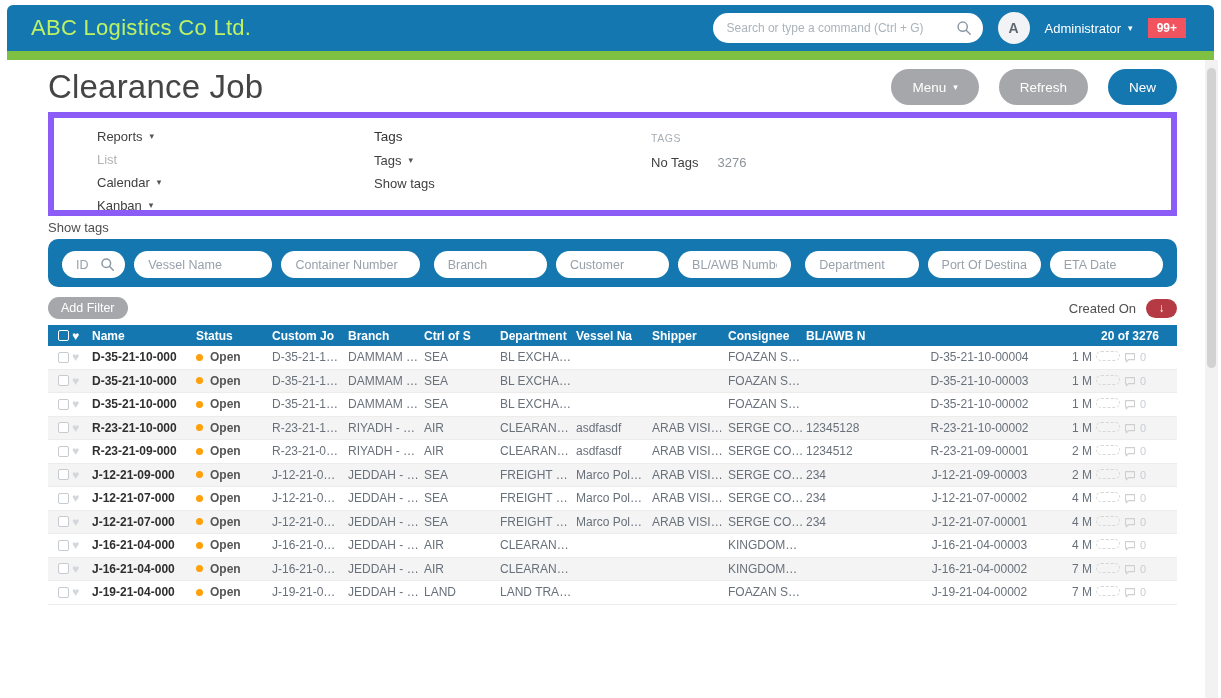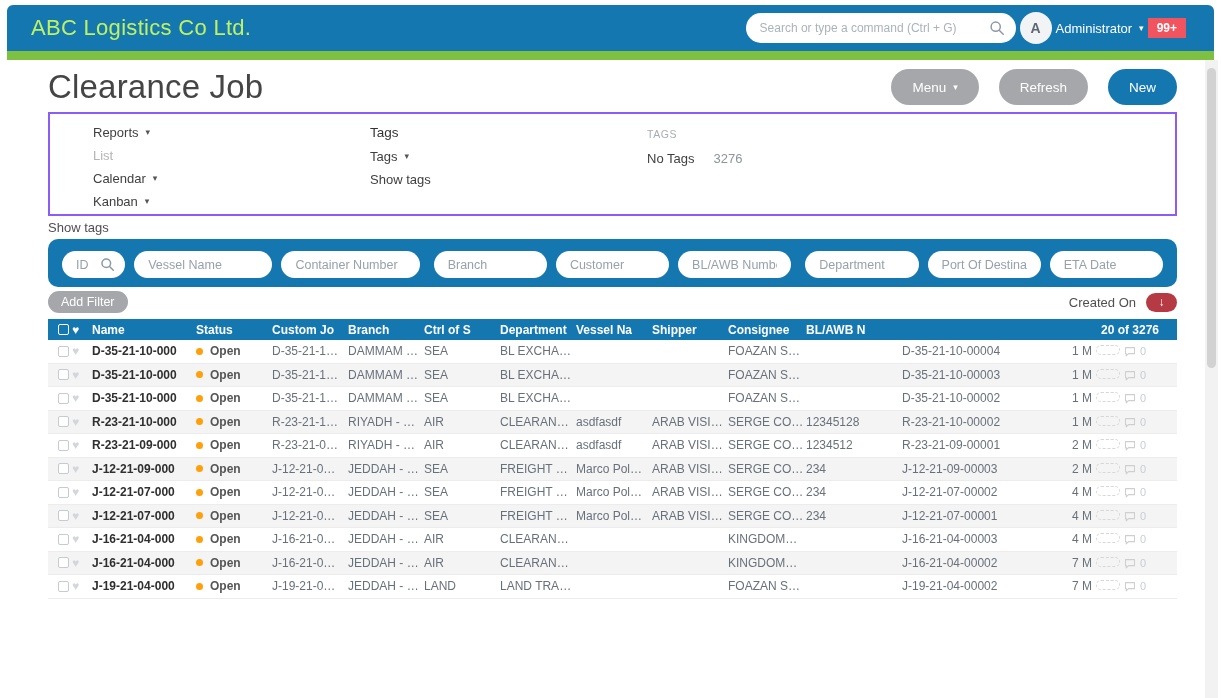--- a/index.html
+++ b/index.html
@@ -15,21 +15,21 @@
   }
   *{box-sizing:border-box;margin:0;padding:0;}
   html,body{width:1221px;height:698px;overflow:hidden;background:#fff;
     font-family:"Liberation Sans",sans-serif;}
   body{position:relative;}
 
   
   .navbar{position:absolute;left:7px;top:5px;width:1207px;height:46px;
     background:var(--blue);border-radius:6px 6px 0 0;display:flex;align-items:center;}
   .brand{margin-left:24px;font-size:22px;color:#bef264;font-weight:500;letter-spacing:.3px;}
-  .nav-right{margin-left:auto;display:flex;align-items:center;gap:4px;margin-right:28px;}
+  .nav-right{margin-left:auto;display:flex;align-items:center;gap:15px;margin-right:28px;}
   .search-box{position:relative;width:270px;height:30px;}
   .search-box input{width:100%;height:100%;border:none;border-radius:15px;
     padding:0 36px 0 14px;font-size:12px;color:#555;outline:none;}
   .search-box input::placeholder{color:#aab3ba;}
   .search-icn{position:absolute;right:11px;top:7px;width:16px;height:16px;color:#8d99a6;}
   .avatar{width:32px;height:32px;border-radius:50%;background:#f2f3f4;color:#5e6771;
     display:flex;align-items:center;justify-content:center;font-size:14px;font-weight:bold;}
   .role{color:#fff;font-size:13px;display:flex;align-items:center;gap:7px;cursor:pointer;}
   .caret{font-size:9px;line-height:1;}
   .badge{background:var(--red);color:#fff;font-size:12px;font-weight:bold;
@@ -41,21 +41,21 @@
 
   .title-row{display:flex;align-items:center;margin-top:8px;}
   .page-title{font-size:33px;line-height:38px;color:#454545;font-weight:normal;letter-spacing:.2px;}
   .title-btns{margin-left:auto;display:flex;gap:20px;}
   .btn{height:36px;border:none;border-radius:18px;font-size:13.5px;padding:0 21px;
     color:#fff;cursor:pointer;font-family:inherit;display:flex;align-items:center;gap:7px;}
   .btn-gray{background:var(--gray-btn);}
   .btn-blue{background:var(--blue);}
 
   
-  .views-panel{border:2px solid #8b5cf6;margin-top:6px;height:104px;display:flex;
+  .views-panel{border:6px solid #8b5cf6;margin-top:6px;height:104px;display:flex;
     padding:11px 0 9px 43px;font-size:13px;color:var(--txt);}
   .vp-col1{width:277px;}
   .vp-col2{width:277px;}
   .vp-item{margin-bottom:8px;display:flex;align-items:center;gap:7px;cursor:pointer;line-height:15px;}
   .vp-item .caret{color:#555;}
   .muted{color:#b4b4b4;}
   .tags-head{font-size:13.5px;color:#333;margin-bottom:9px;}
   .tags-caps{font-size:10.5px;color:#a6adb3;letter-spacing:.6px;margin:3px 0 11px;}
   .tagrow{display:flex;gap:19px;align-items:center;}
   .tagcount{color:#8d949a;}
@@ -65,21 +65,21 @@
   .filter-panel{margin-top:4px;background:var(--blue);border-radius:10px;
     padding:12px 14px 9px;display:flex;gap:14px;}
   .fp-col{flex:1;display:flex;flex-direction:row;gap:9px;}
   .fp-wrap{position:relative;}
   .fp-input{width:100%;height:27px;border:none;border-radius:14px;padding:0 14px;
     font-size:12.5px;color:#555;outline:none;}
   .fp-input::placeholder{color:#98a1aa;}
   .fp-search{position:absolute;right:10px;top:6px;width:15px;height:15px;color:#8d99a6;}
 
   
-  .tools-row{display:flex;align-items:center;margin-top:4px;height:22px;}
+  .tools-row{display:flex;align-items:center;margin-top:10px;height:22px;}
   .add-filter{background:var(--gray-btn);color:#fff;border:none;border-radius:11px;
     height:22px;padding:0 13px;font-size:12.5px;cursor:pointer;font-family:inherit;}
   .sort-group{margin-left:auto;display:flex;align-items:center;gap:10px;}
   .sort-label{font-size:13px;color:#4f4f4f;}
   .sort-pill{width:31px;height:19px;background:var(--dark-red);border-radius:10px;color:#fff;
     display:flex;align-items:center;justify-content:center;font-size:12px;font-weight:bold;cursor:pointer;}
 
   
   .table{margin-top:6px;}
   .tgrid{display:grid;align-items:center;
@@ -92,21 +92,21 @@
   .cb-row{border:1px solid #c6cbd1;background:#fff;}
   .heart{font-size:12px;line-height:1;}
   .heart-head{color:#fff;}
   .heart-row{color:#d3d7db;}
   .trow{height:23.5px;border-bottom:1px solid #ececec;font-size:12px;color:var(--muted);cursor:pointer;}
   .trow.alt{background:#f4f4f4;}
   .td{white-space:nowrap;overflow:hidden;padding-right:6px;}
   .td-name{font-weight:bold;color:#2f2f2f;}
   .td-status{display:flex;align-items:center;gap:7px;font-weight:bold;color:#555;}
   .dot{width:7px;height:7px;border-radius:50%;background:var(--orange);flex:0 0 auto;}
-  .td-id{text-align:left;}
+  .td-id{text-align:center;}
   .td-mod{padding-left:9px;}
   .assignee{width:24px;height:10px;border:1px dashed #d7d7d7;border-radius:5px;display:inline-block;}
   .td-comment{display:flex;align-items:center;gap:4px;color:var(--faint);font-size:11px;}
   .comment-icn{width:12px;height:12px;color:#cfcfcf;}
 
   
   .scrollbar{position:absolute;right:3px;top:60px;width:13px;height:638px;background:#f2f2f2;}
   .scroll-thumb{position:absolute;left:2px;top:8px;width:9px;height:300px;background:#d2d2d2;border-radius:5px;}
 </style>
 </head>

